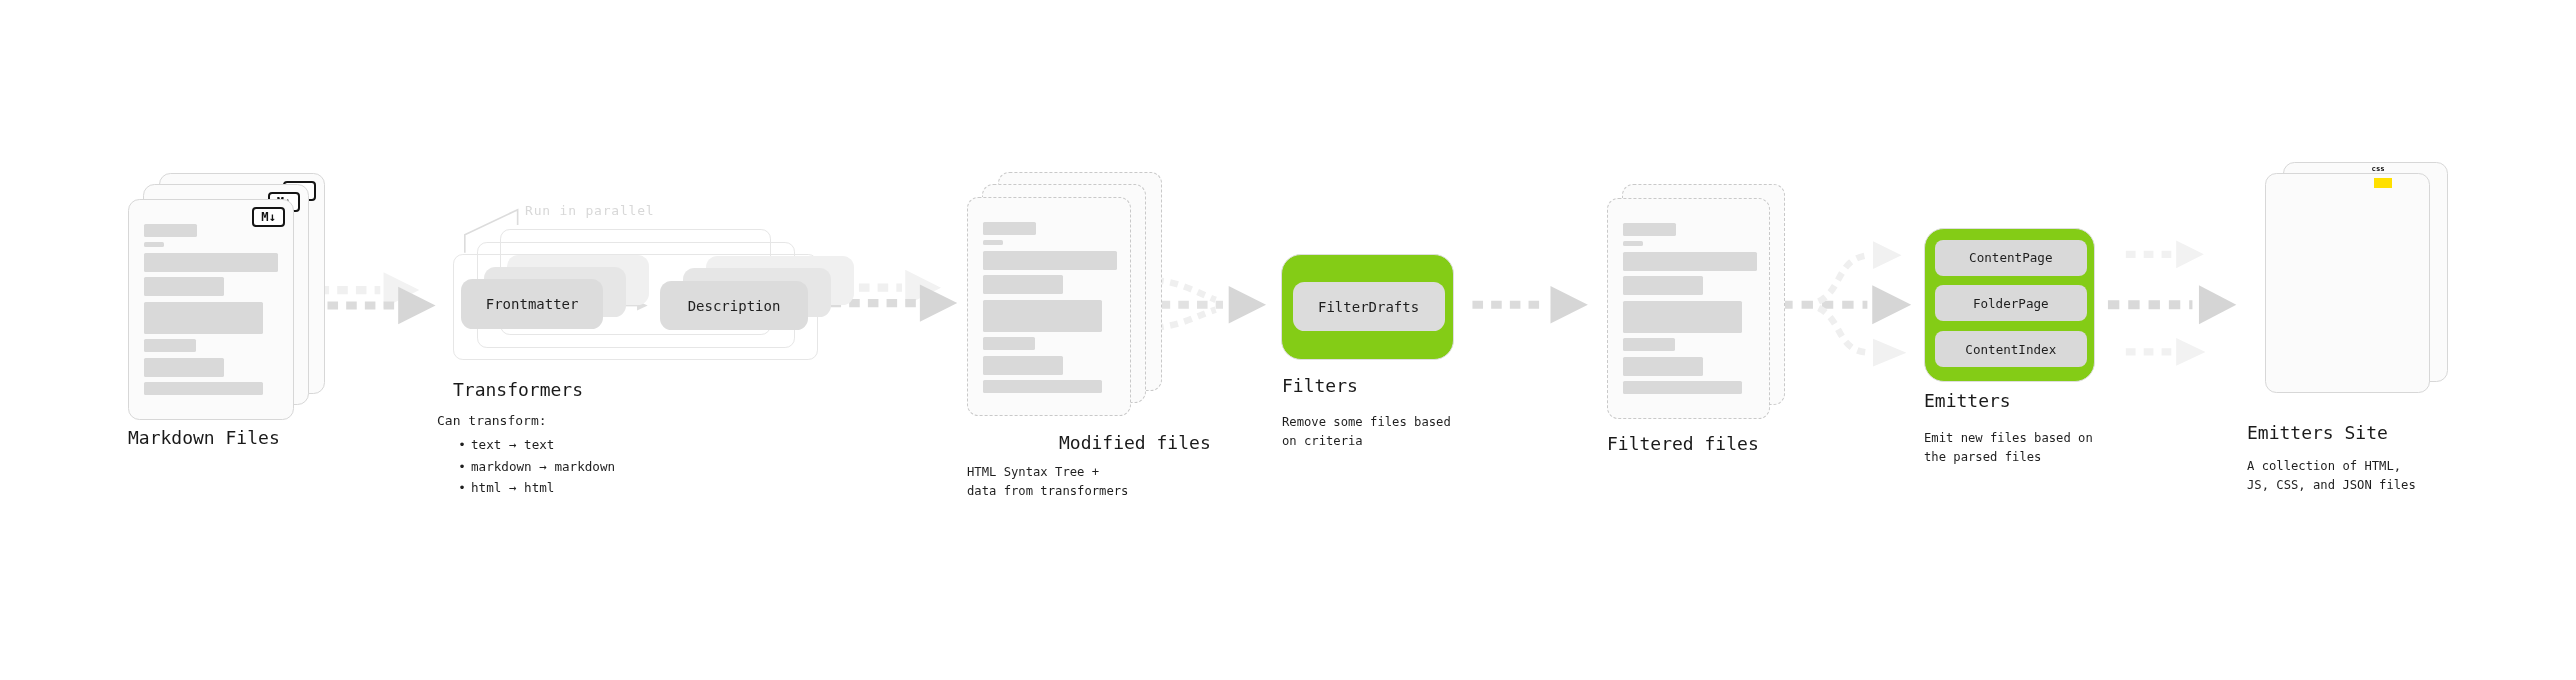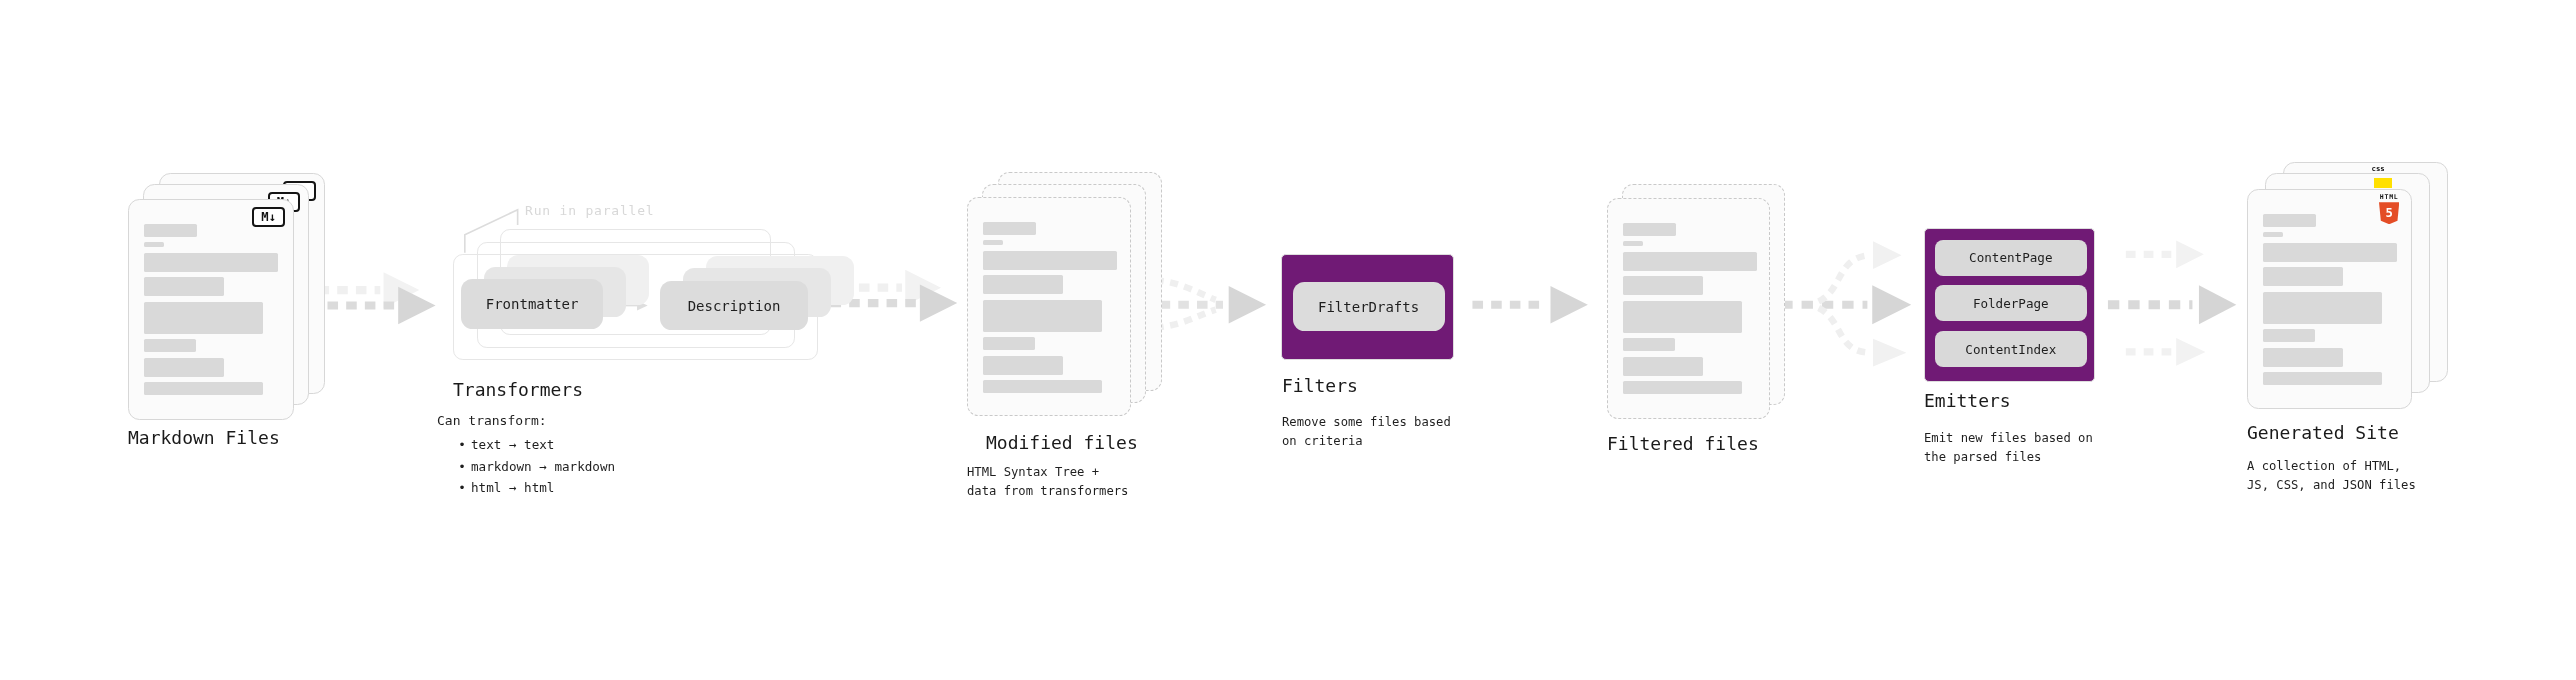--- a/index.html
+++ b/index.html
@@ -21,21 +21,21 @@
 
   
   .t-container{position:absolute;border:1.2px solid #e6e6e6;border-radius:9.8px;background:transparent;box-sizing:border-box;}
   .pill{position:absolute;background:#dcdcdc;border-radius:11.4px;display:flex;align-items:center;
         justify-content:center;font-size:14px;color:#1f1f1f;}
   .pill.g1{background:#e6e6e6;}
   .pill.g2{background:#f0f0f0;}
   .callout-text{position:absolute;font-size:13px;color:#d8d8d8;letter-spacing:0.8px;}
 
   
-  .frame{position:absolute;background:#701a75;border:1.2px solid #dedede;border-radius:5px;box-sizing:border-box;}
+  .frame{position:absolute;background:#84cc16;border:1.2px solid #dedede;border-radius:20px;box-sizing:border-box;}
   .epill{position:absolute;left:9.8px;width:152px;height:36px;background:#d9d9d9;border-radius:8.1px;
          display:flex;align-items:center;justify-content:center;font-size:12.6px;color:#1f1f1f;}
 
   
   .css-badge{position:absolute;display:flex;flex-direction:column;align-items:center;}
   .css-word{font-size:7.3px;font-weight:bold;color:#111;line-height:6.5px;}
   .css-underline{width:16.3px;height:2.8px;background:#2e62f6;margin-top:0.8px;}
   .js-badge{position:absolute;width:18px;height:9.8px;background:#ffe000;}
   .html5-logo{position:absolute;display:flex;flex-direction:column;align-items:center;}
   .html5-word{font-size:6.5px;font-weight:bold;color:#111;letter-spacing:0.8px;line-height:7.3px;}
@@ -178,21 +178,21 @@
           <div class="bar" style="width: 19.5px; height: 4.9px;"></div>
           <div class="bar" style="width: 134px; height: 18.7px;"></div>
           <div class="bar" style="width: 80px; height: 18.7px;"></div>
           <div class="bar" style="width: 119px; height: 32px;"></div>
           <div class="bar" style="width: 52px; height: 13px;"></div>
           <div class="bar" style="width: 80px; height: 18.7px;"></div>
           <div class="bar" style="width: 119px; height: 13px;"></div>
         </div>
     </div>
   </div>
-  <div class="label" style="left:938px;top:432px;padding-left:48px;">Modified files</div>
+  <div class="label" style="left:1011px;top:432px;padding-left:48px;">Modified files</div>
   <div class="desc" style="left:967px;top:463px;">HTML Syntax Tree +
 data from transformers</div>
 
   <div class="frame" style="left:1281px;top:254px;width:173px;height:106px;">
     <div class="pill" style="left:10.6px;top:27px;width:152px;height:49px;">FilterDrafts</div>
   </div>
   <div class="label" style="left:1282px;top:375px;">Filters</div>
   <div class="desc" style="left:1282px;top:413px;">Remove some files based
 on criteria</div>
 
@@ -225,37 +225,19 @@
   <div class="abs" style="left:2247px;top:162px;width:211px;height:252px;">
     <div class="file-card" style="left:36px;top:0;width:165px;height:220px;">
       <div class="css-badge" style="left:86px;top:3.3px;">
         <span class="css-word">css</span>
         <div class="css-underline"></div>
       </div>
     </div>
     <div class="file-card" style="left:18px;top:11.4px;width:165px;height:220px;">
       <div class="js-badge" style="left:108px;top:4.1px;"></div>
     </div>
-    <div class="file-card" style="left:0;top:27px;width:165px;height:220px;">
-      <div class="html5-logo" style="left:131px;top:4.1px;">
-        <span class="html5-word">HTML</span>
-        <div class="html5-shield">
-            <span>5</span>
-          </div>
-      </div>
-      <div class="bars">
-          <div class="bar" style="width: 53px; height: 12.2px;"></div>
-          <div class="bar" style="width: 19.5px; height: 4.9px;"></div>
-          <div class="bar" style="width: 134px; height: 18.7px;"></div>
-          <div class="bar" style="width: 80px; height: 18.7px;"></div>
-          <div class="bar" style="width: 119px; height: 32px;"></div>
-          <div class="bar" style="width: 52px; height: 13px;"></div>
-          <div class="bar" style="width: 80px; height: 18.7px;"></div>
-          <div class="bar" style="width: 119px; height: 13px;"></div>
-        </div>
-    </div>
-  </div>
-  <div class="label" style="left:2247px;top:422px;">Generated Site</div>
+  </div>
+  <div class="label" style="left:2247px;top:422px;">Emitters Site</div>
   <div class="desc" style="left:2247px;top:457px;">A collection of HTML,
 JS, CSS, and JSON files</div>
 
 </div>
 
 
 </body></html>

